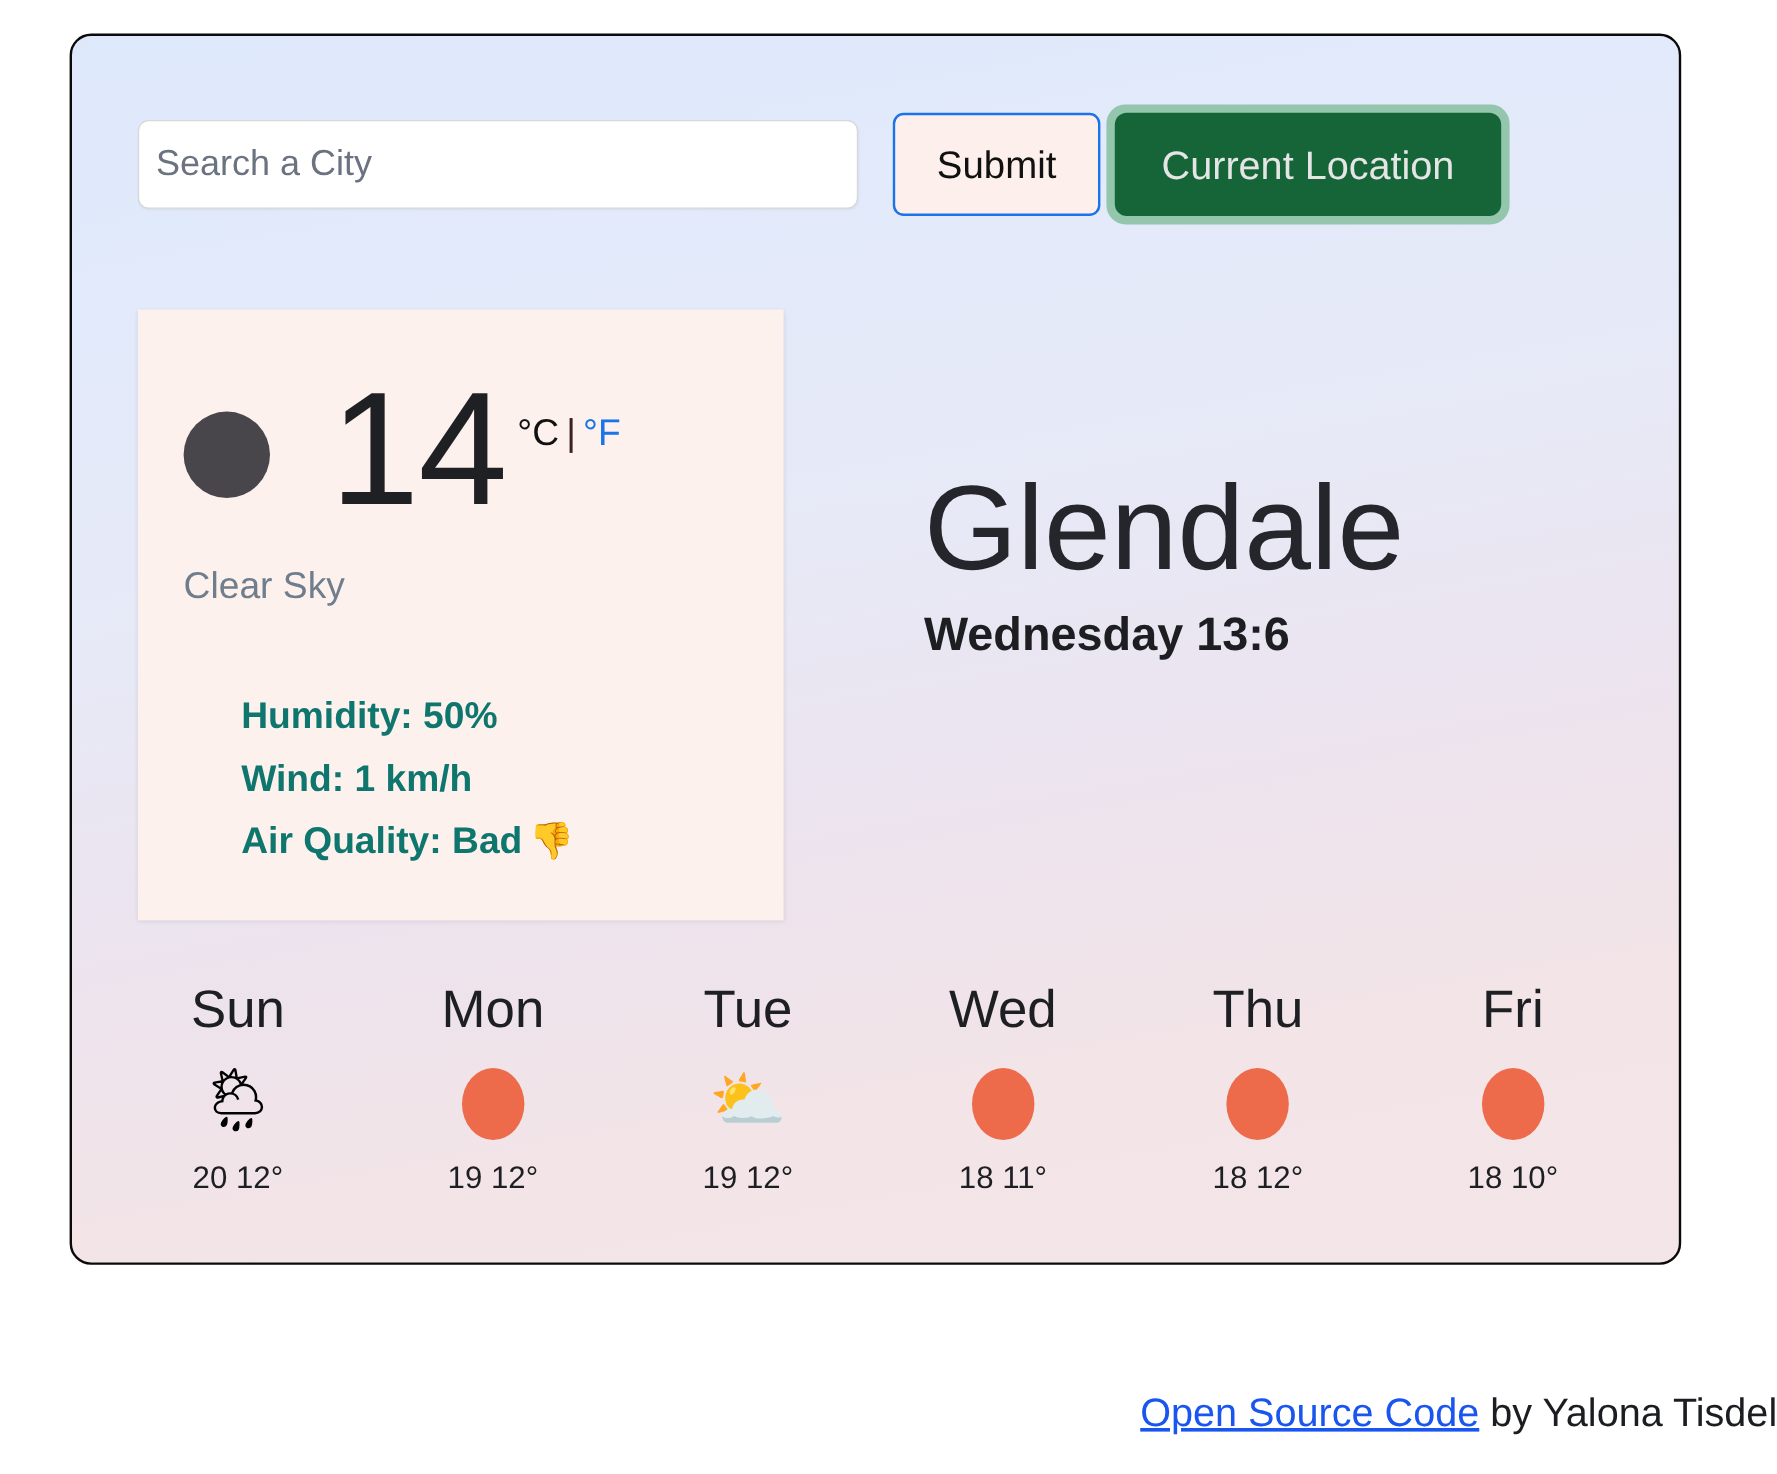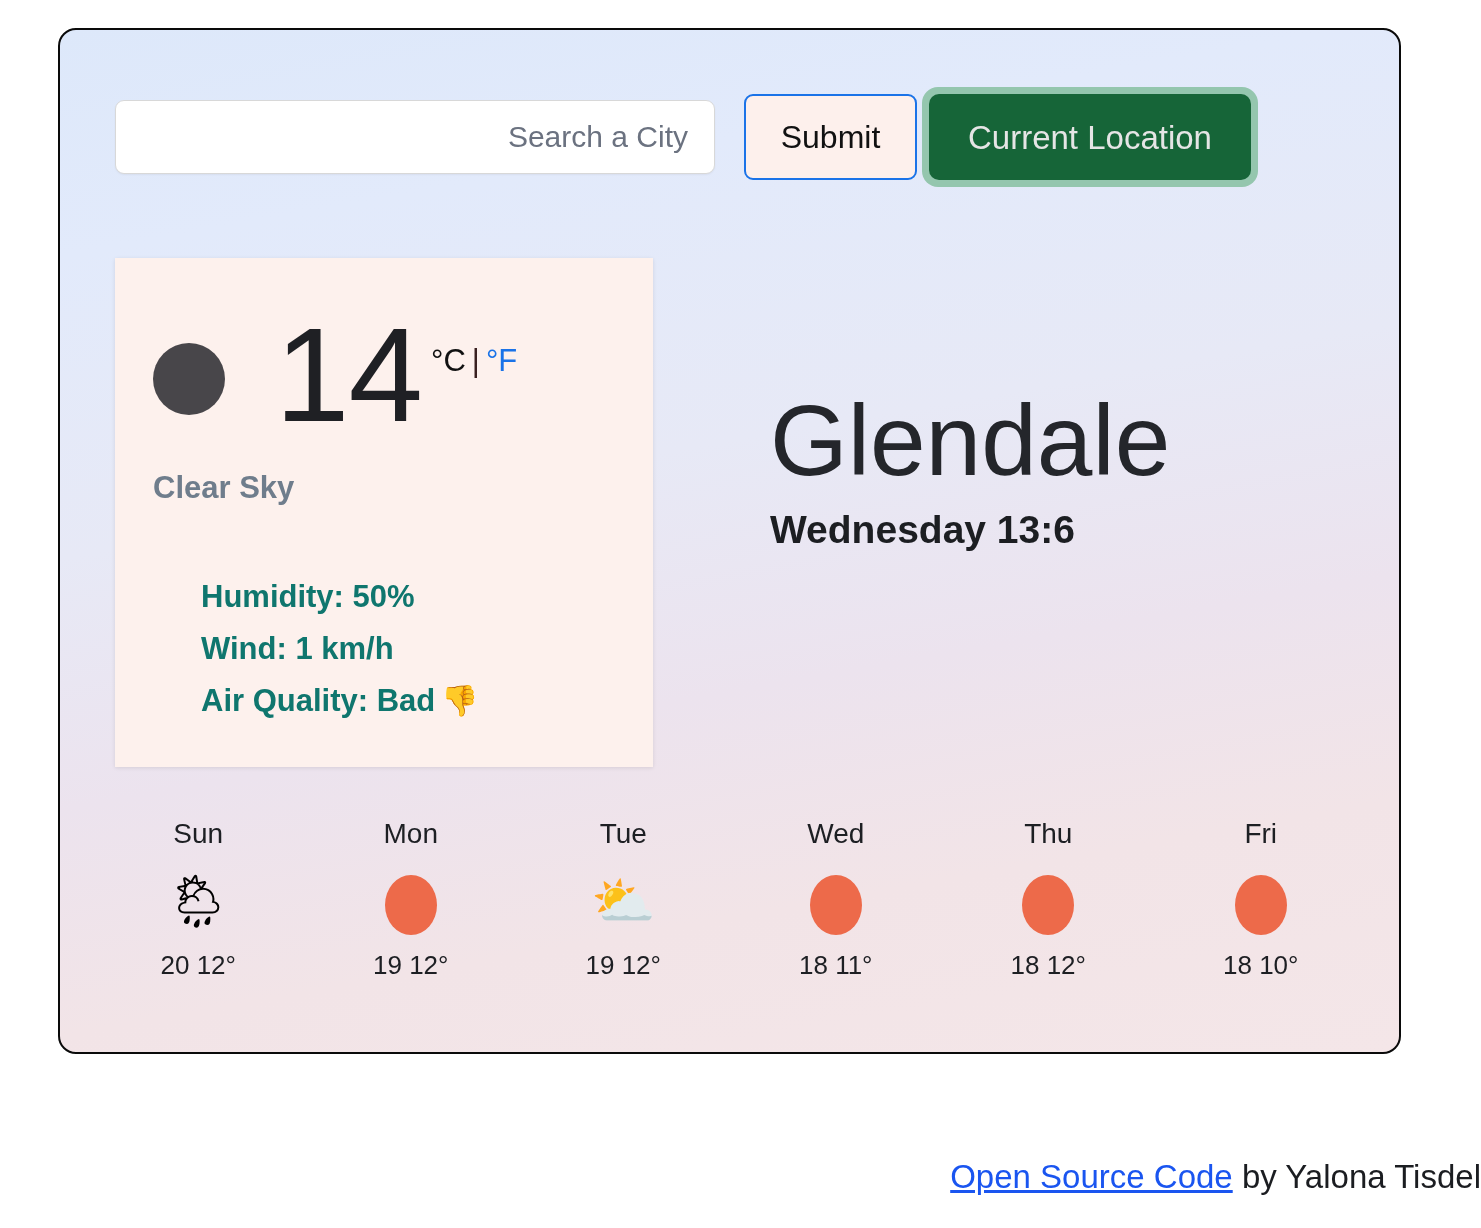--- a/index.html
+++ b/index.html
@@ -43,27 +43,26 @@
     display: flex;
     align-items: center;
   }
   .search-input {
     width: 600px;
     height: 74px;
     box-sizing: border-box;
     border: 1px solid #d8d8d8;
     border-radius: 9px;
     background: #ffffff;
-    padding: 0 26px;
+    padding: 0 14px;
     font-family: "Liberation Sans", sans-serif;
     font-size: 30px;
     color: #404040;
     outline: none;
     box-shadow: 0 1px 2px rgba(0,0,0,0.05);
-    text-align: right;
   }
   .search-input::placeholder {
     color: #6b7280;
     opacity: 1;
   }
 
   .btn-submit {
     margin-left: 29px;
     width: 173px;
     height: 86px;
@@ -144,21 +143,21 @@
   }
   .unit-toggle .unit-c { color: #111111; cursor: pointer; }
   .unit-toggle .unit-sep { color: #3a2020; margin: 0 6px; }
   .unit-toggle .unit-f { color: #1a73e8; cursor: pointer; }
 
   .cond-text {
     position: absolute;
     left: 38px;
     top: 212px;
     font-size: 31px;
-    font-weight: bold;
+    font-weight: normal;
     color: #6f7d8c;
   }
 
   .details {
     position: absolute;
     left: 38px;
     top: 313px;
     font-size: 31px;
     font-weight: bold;
     color: #0f766e;
@@ -195,21 +194,21 @@
     left: 32px;
     top: 790px;
     width: 1275px;
     display: flex;
   }
   .fc-day {
     flex: 1 1 0;
     text-align: center;
   }
   .fc-name {
-    font-size: 28px;
+    font-size: 44px;
     color: #1d1f23;
     line-height: 1;
   }
   .fc-icon {
     margin-top: 20px;
     height: 66px;
     font-size: 52px;
     line-height: 66px;
   }
   .fc-temps {

